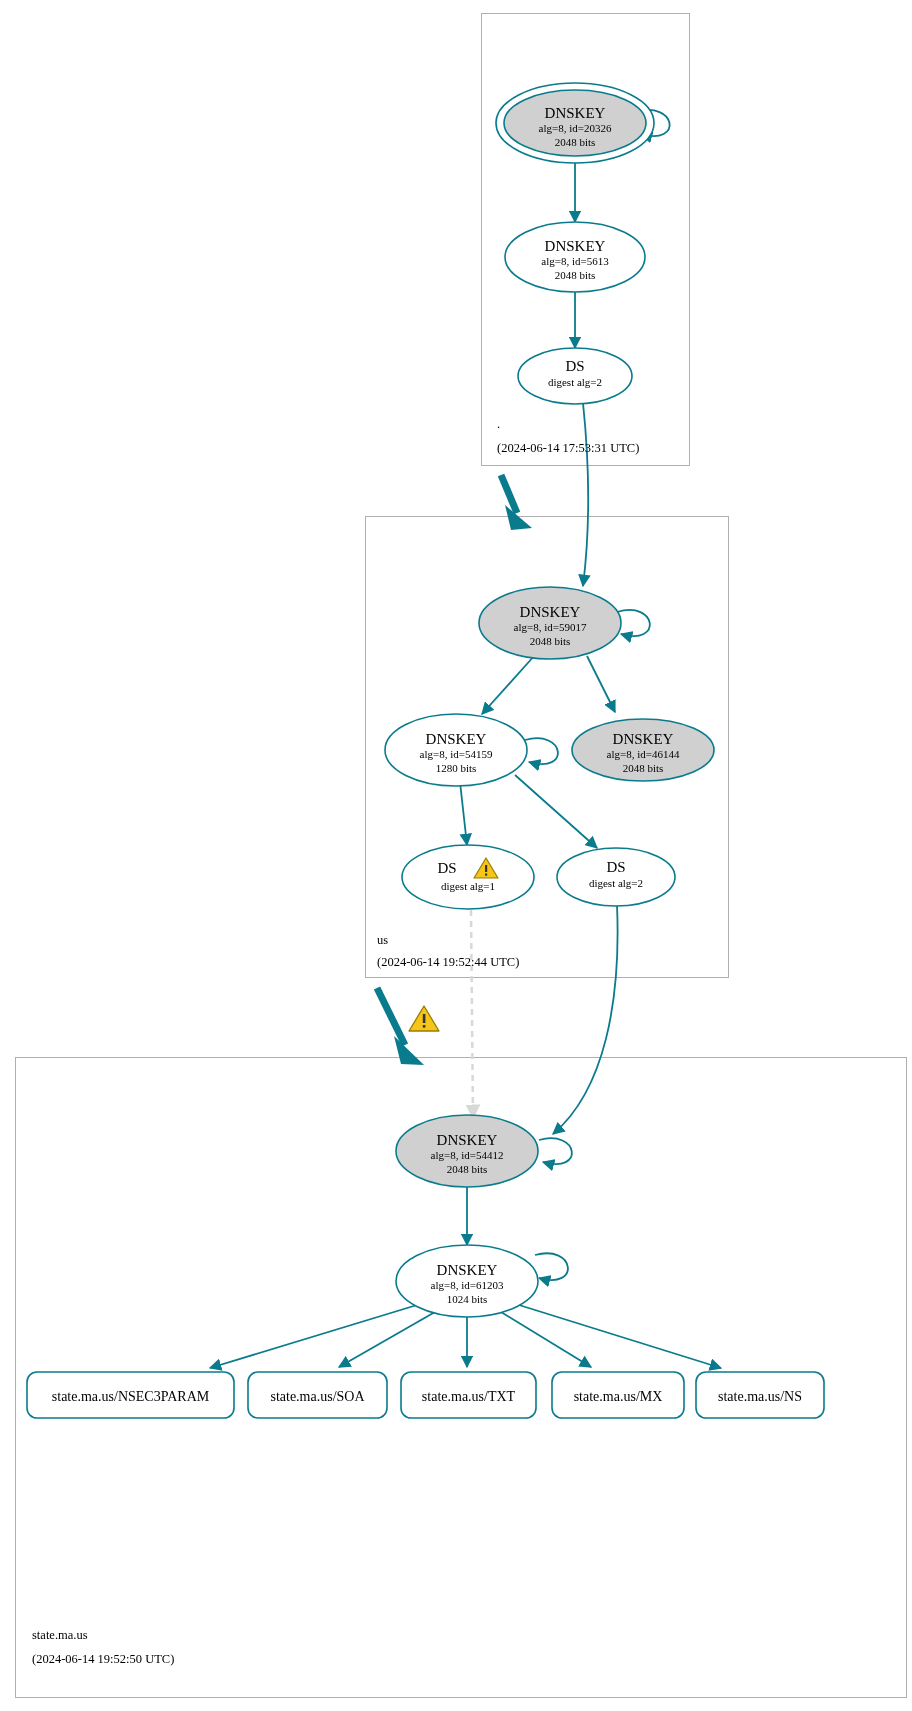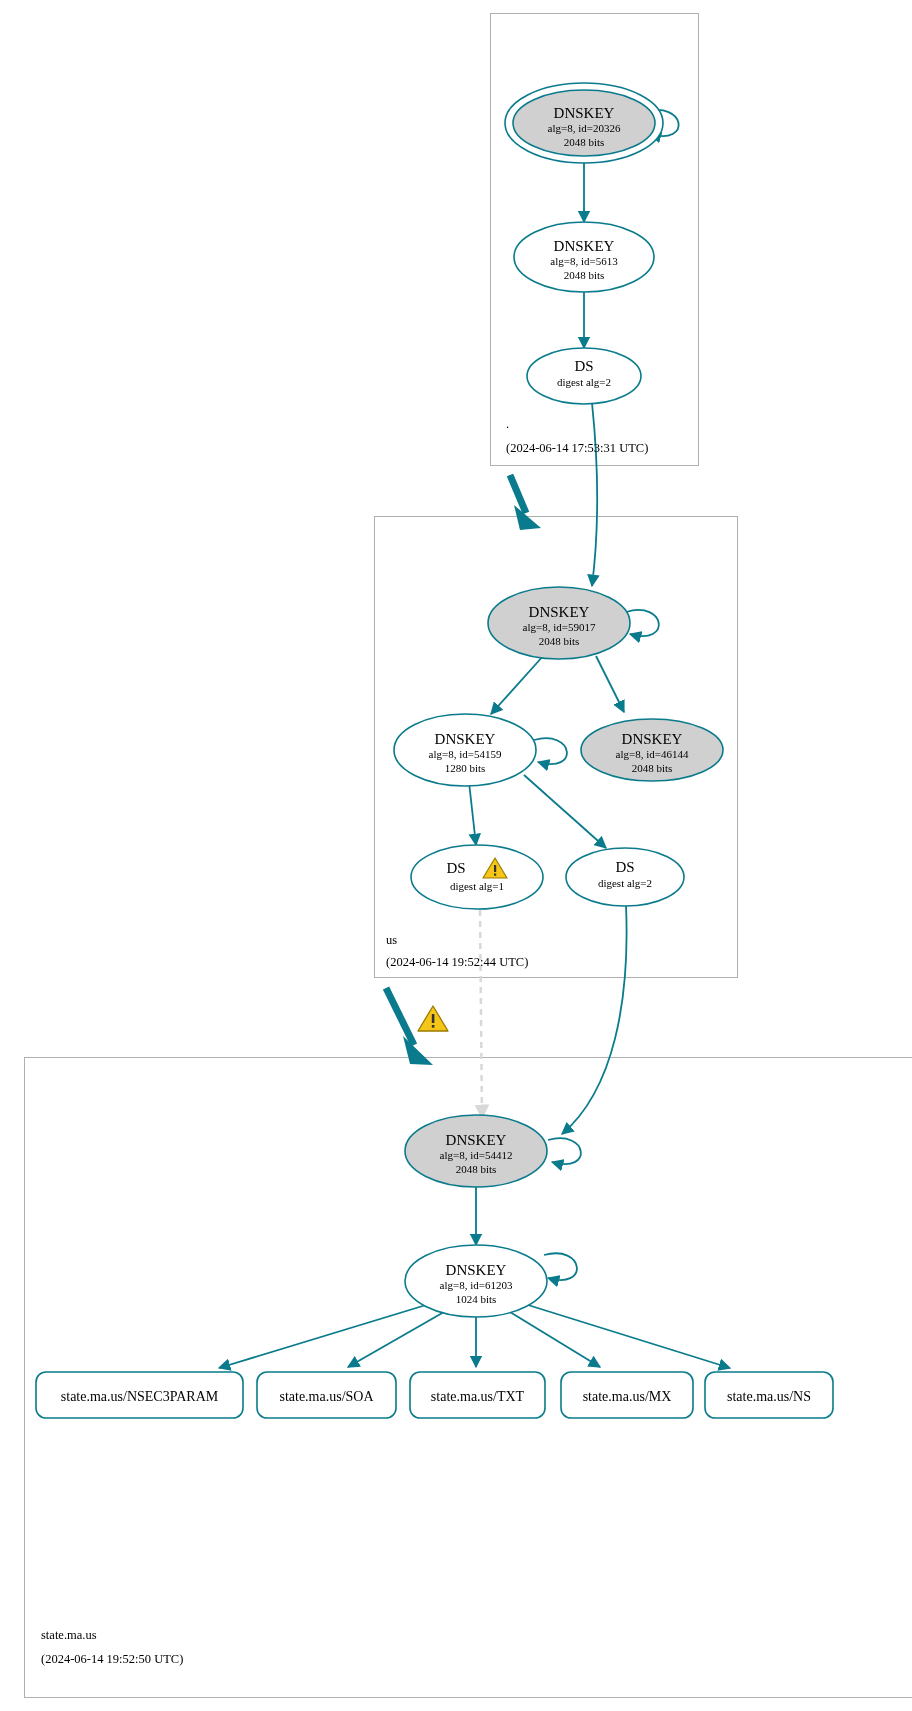--- a/index.html
+++ b/index.html
@@ -9,21 +9,21 @@
   }
   body {
     font-family: "Liberation Serif", serif;
     width: 912px;
     height: 1711px;
     position: relative;
     overflow: hidden;
   }
   #stage {
     position: absolute;
-    left: 14px; top: 0;
+    left: 5px; top: 0;
     width: 736px;
     height: 1711px;
   }
   svg.layer {
     position: absolute;
     left: 0; top: 0;
     width: 912px;
     height: 1711px;
   }
   .zone-box {

